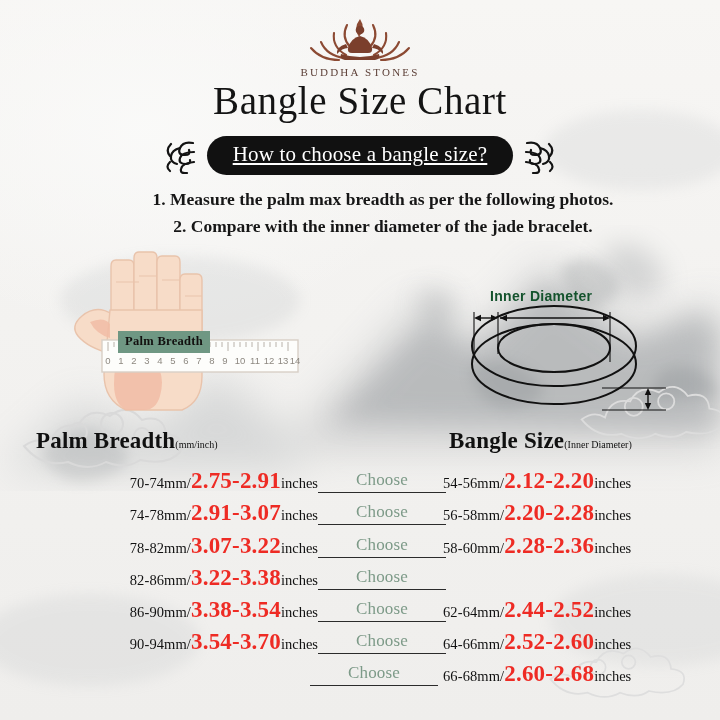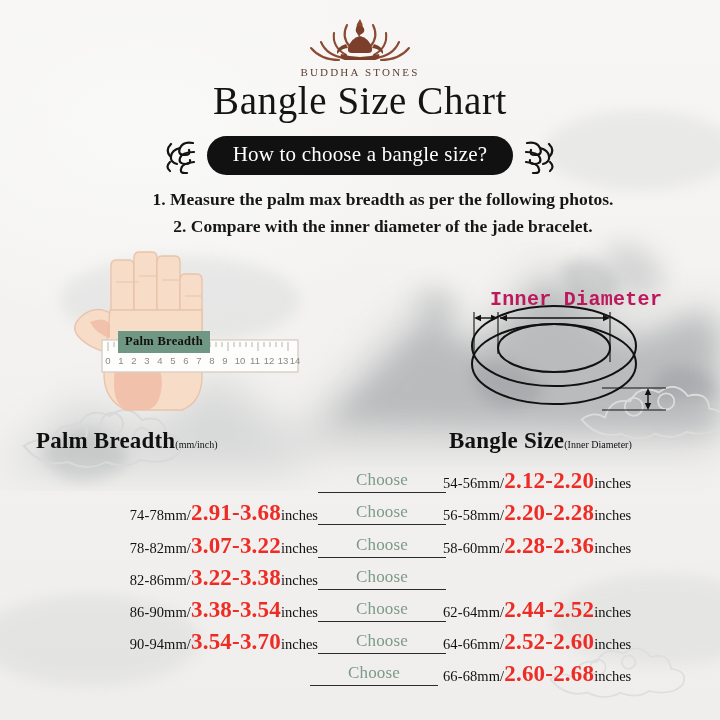--- a/index.html
+++ b/index.html
@@ -41,21 +41,21 @@
 
   .pill-row {
     position:absolute; top:136px; left:0; width:720px;
     display:flex; align-items:center; justify-content:center; gap:9px; z-index:3;
   }
   .orn { width:34px; height:36px; display:block; }
   .orn.right { transform:scaleX(-1); }
   .pill {
     background:#111; color:#fff; border-radius:22px;
     padding:6px 26px 8px; font-size:21px; letter-spacing:.2px;
-    font-family:"Liberation Serif", serif; white-space:nowrap;
+    font-family:"Liberation Serif", serif; white-space:nowrap;text-decoration:underline;
   }
 
   .instructions {
     position:absolute; top:186px; left:0; width:720px; text-align:center; z-index:3;
     font-family:Liberation Serif, serif;
     color:#161616; font-size:17.5px; font-weight:700; line-height:1.52;margin-left:23px;
   }
 
   
   .hand-area { position:absolute; left:60px; top:248px; width:270px; height:180px; z-index:2; }
@@ -64,22 +64,22 @@
     position:absolute; left:58px; top:83px;
     background:#6f9783; color:#12100f;
     font-family:"Liberation Serif", serif; font-weight:700;
     font-size:12.5px; padding:3px 7px 4px; letter-spacing:.3px;
     white-space:nowrap;
   }
 
   .bangle-area { position:absolute; left:452px; top:292px; width:220px; height:130px; z-index:2; }
   .inner-dia-label {
     position:absolute; left:38px; top:-4px;
-    font-family:Liberation Mono, monospace; font-weight:700;
-    font-size:20px; color:#be185d; letter-spacing:.3px; white-space:nowrap;
+    font-family:Liberation Sans, sans-serif; font-weight:700;
+    font-size:14px; color:#14532d; letter-spacing:.3px; white-space:nowrap;
   }
 
   
   .heads { position:absolute; top:428px; left:0; width:720px; z-index:3; }
   .head {
     position:absolute; color:#101010; white-space:nowrap;
     font-family:"Liberation Serif", serif;
   }
   .head .big { font-size:23px; font-weight:700; letter-spacing:.2px; }
   .head .sub { font-size:10px; font-weight:400; }
@@ -310,26 +310,27 @@
   <div class="head left">
     <span class="big">Palm Breadth</span><span class="sub">(mm/inch)</span>
   </div>
   <div class="head right">
     <span class="big">Bangle Size</span><span class="sub">(Inner Diameter)</span>
   </div>
 </div>
 
 <div class="rows" id="rows">
     <div class="row">
+      <div class="cell l"><span class="mm">70-74mm</span><span class="mm">/</span><span class="inch">2.75-2.91</span><span class="unit">inches</span></div>
       <div class="connector"></div>
       <div class="choose">Choose</div>
       <div class="cell r"><span class="mm">54-56mm</span><span class="mm">/</span><span class="inch">2.12-2.20</span><span class="unit">inches</span></div>
     </div>
     <div class="row">
-      <div class="cell l"><span class="mm">74-78mm</span><span class="mm">/</span><span class="inch">2.91-3.68</span><span class="unit">inches</span></div>
+      <div class="cell l"><span class="mm">74-78mm</span><span class="mm">/</span><span class="inch">2.91-3.07</span><span class="unit">inches</span></div>
       <div class="connector"></div>
       <div class="choose">Choose</div>
       <div class="cell r"><span class="mm">56-58mm</span><span class="mm">/</span><span class="inch">2.20-2.28</span><span class="unit">inches</span></div>
     </div>
     <div class="row">
       <div class="cell l"><span class="mm">78-82mm</span><span class="mm">/</span><span class="inch">3.07-3.22</span><span class="unit">inches</span></div>
       <div class="connector"></div>
       <div class="choose">Choose</div>
       <div class="cell r"><span class="mm">58-60mm</span><span class="mm">/</span><span class="inch">2.28-2.36</span><span class="unit">inches</span></div>
     </div>

